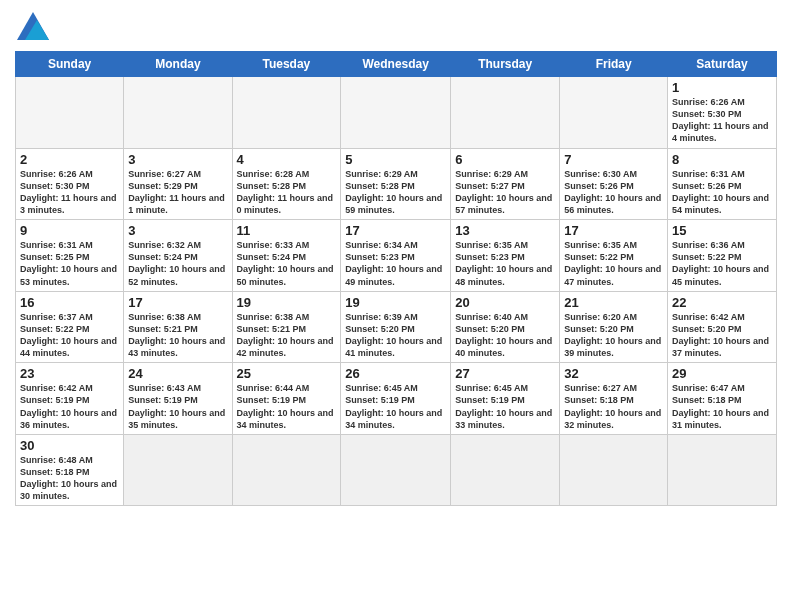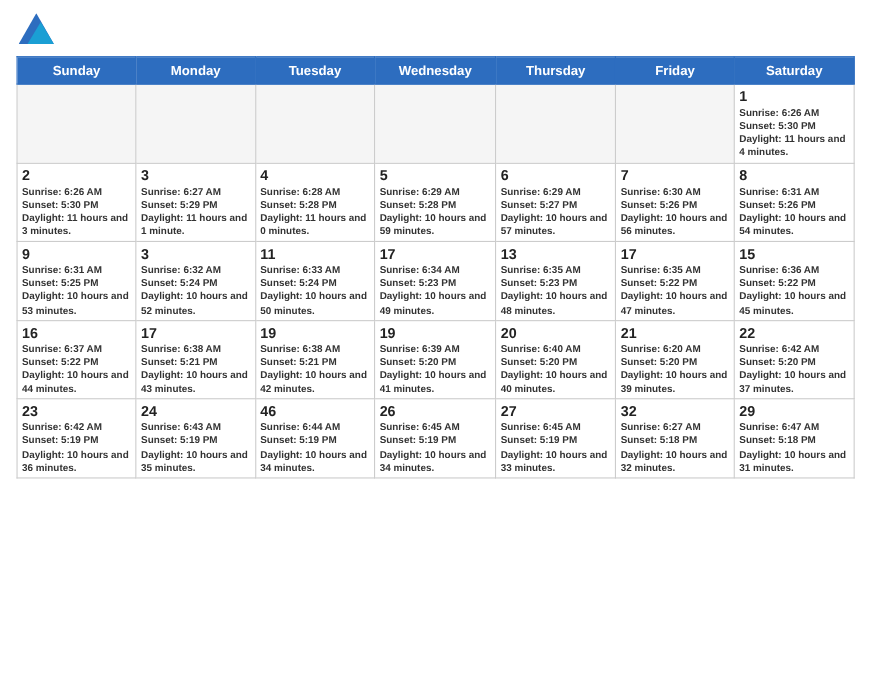--- a/index.html
+++ b/index.html
@@ -284,21 +284,21 @@
 Sunset: 5:19 PM
 Daylight: 10 hours and 36 minutes.</div>
           </td>
           <td>
             <span class="day-number">24</span>
             <div class="day-info">Sunrise: 6:43 AM
 Sunset: 5:19 PM
 Daylight: 10 hours and 35 minutes.</div>
           </td>
           <td>
-            <span class="day-number">46</span>
+            <span class="day-number">25</span>
             <div class="day-info">Sunrise: 6:44 AM
 Sunset: 5:19 PM
 Daylight: 10 hours and 34 minutes.</div>
           </td>
           <td>
             <span class="day-number">26</span>
             <div class="day-info">Sunrise: 6:45 AM
 Sunset: 5:19 PM
 Daylight: 10 hours and 34 minutes.</div>
           </td>
@@ -313,16 +313,30 @@
             <div class="day-info">Sunrise: 6:27 AM
 Sunset: 5:18 PM
 Daylight: 10 hours and 32 minutes.</div>
           </td>
           <td>
             <span class="day-number">29</span>
             <div class="day-info">Sunrise: 6:47 AM
 Sunset: 5:18 PM
 Daylight: 10 hours and 31 minutes.</div>
           </td>
+        </tr>
+        <tr>
+          <td>
+            <span class="day-number">30</span>
+            <div class="day-info">Sunrise: 6:48 AM
+Sunset: 5:18 PM
+Daylight: 10 hours and 30 minutes.</div>
+          </td>
+          <td class="last-row"></td>
+          <td class="last-row"></td>
+          <td class="last-row"></td>
+          <td class="last-row"></td>
+          <td class="last-row"></td>
+          <td class="last-row"></td>
         </tr>
       </tbody>
   </table>
 </div>
 
 </body></html>

